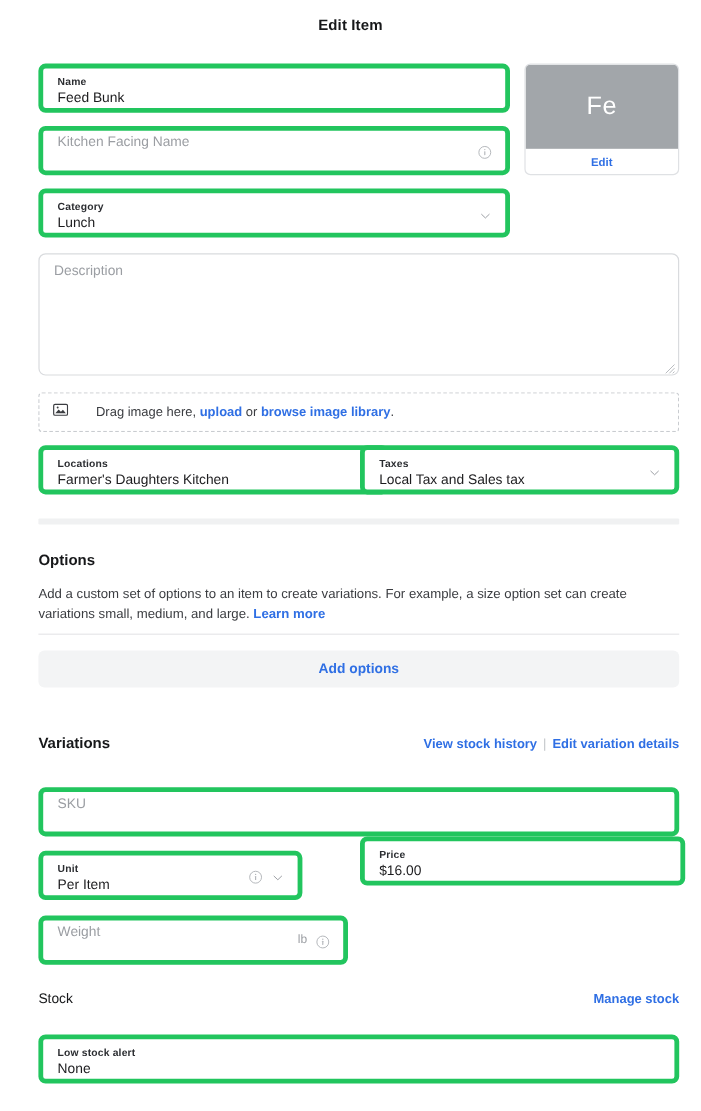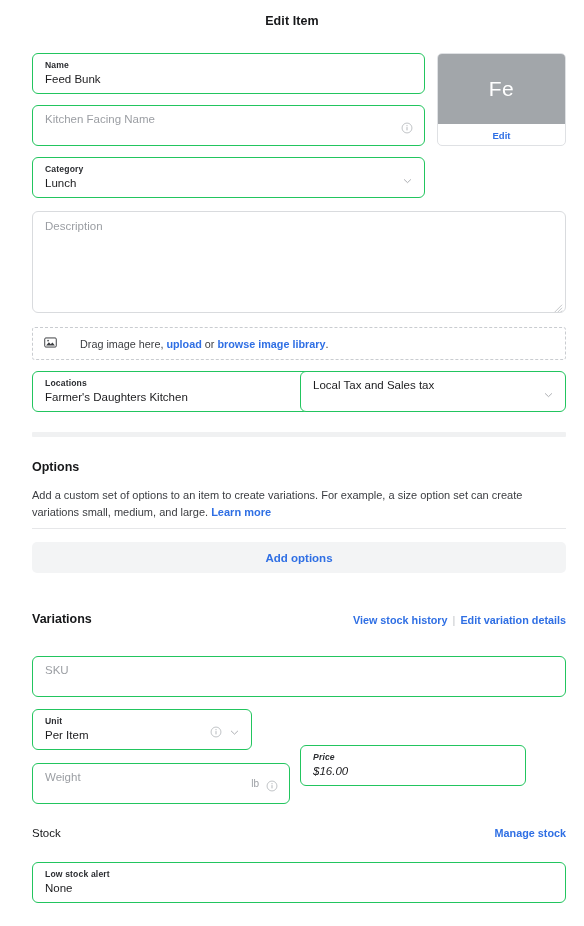--- a/index.html
+++ b/index.html
@@ -26,21 +26,21 @@
     font-weight: bold;
     color: #17181a;
     letter-spacing: .1px;
     padding-top: 14px;
     padding-bottom: 0;
   }
 
   
   .field {
     position: relative;
-    border: 1px solid #22c55e;
+    border: 4px solid #22c55e;
     border-radius: 6px;
     background: #fff;
     height: 41px;
     padding: 5px 12px 12px 12px;
     overflow: hidden;
   }
   .field .flabel {
     font-size: 8.6px;
     font-weight: bold;
     color: #2b2d31;
@@ -307,20 +307,21 @@
     <span class="field-adorn">
       <span class="icon-chevron">
         <svg viewBox="0 0 16 16" width="11" height="11">
             <path d="M3.4 6 L8 10.4 L12.6 6" fill="none" stroke="#9b9ea3" stroke-width="1.2" stroke-linecap="round" stroke-linejoin="round"></path>
           </svg>
       </span>
     </span>
   </div>
 
   <div class="row field" style="left:300px; top:371px; width:266px;">
+    <div class="flabel">Taxes</div>
     <div class="fvalue">Local Tax and Sales tax</div>
     <span class="field-adorn">
       <span class="icon-chevron">
         <svg viewBox="0 0 16 16" width="11" height="11">
             <path d="M3.4 6 L8 10.4 L12.6 6" fill="none" stroke="#9b9ea3" stroke-width="1.2" stroke-linecap="round" stroke-linejoin="round"></path>
           </svg>
       </span>
     </span>
   </div>
 
@@ -359,21 +360,21 @@
           </svg>
       </span>
       <span class="icon-chevron">
         <svg viewBox="0 0 16 16" width="11" height="11">
             <path d="M3.4 6 L8 10.4 L12.6 6" fill="none" stroke="#9b9ea3" stroke-width="1.2" stroke-linecap="round" stroke-linejoin="round"></path>
           </svg>
       </span>
     </span>
   </div>
 
-  <div class="row field" style="left:300px; top:745px; width:226px;font-style:italic;">
+  <div class="row field" style="left:300px; top:697px; width:271px;">
     <div class="flabel">Price</div>
     <div class="fvalue">$16.00</div>
   </div>
 
   <div class="row field placeholder-only" style="left:32px; top:763px; width:258px;">
     <div class="fplaceholder">Weight</div>
     <span class="field-adorn">
       <span class="unit-text">lb</span>
       <span class="icon-info">
         <svg viewBox="0 0 16 16" width="12" height="12">

